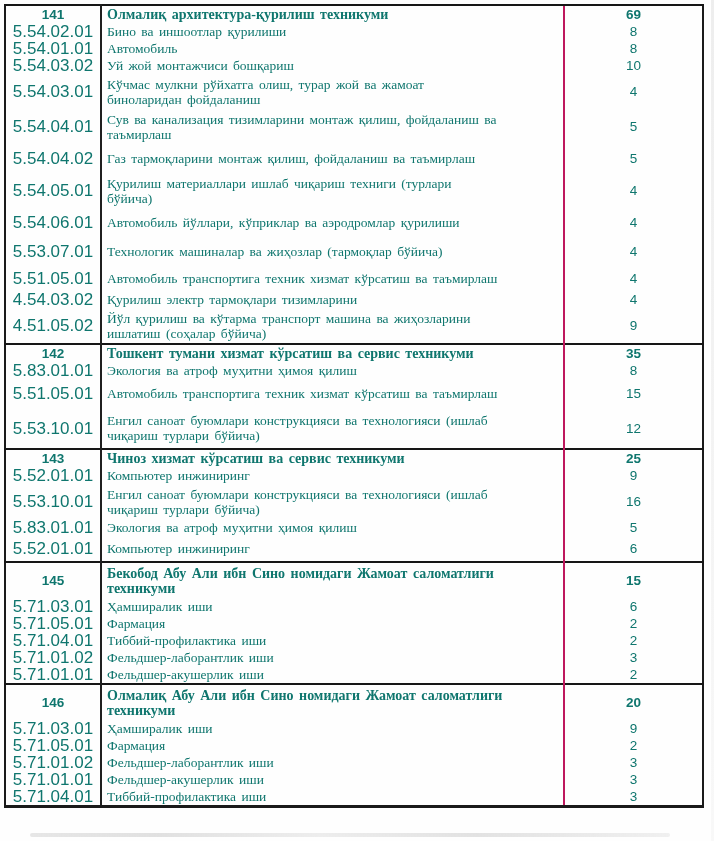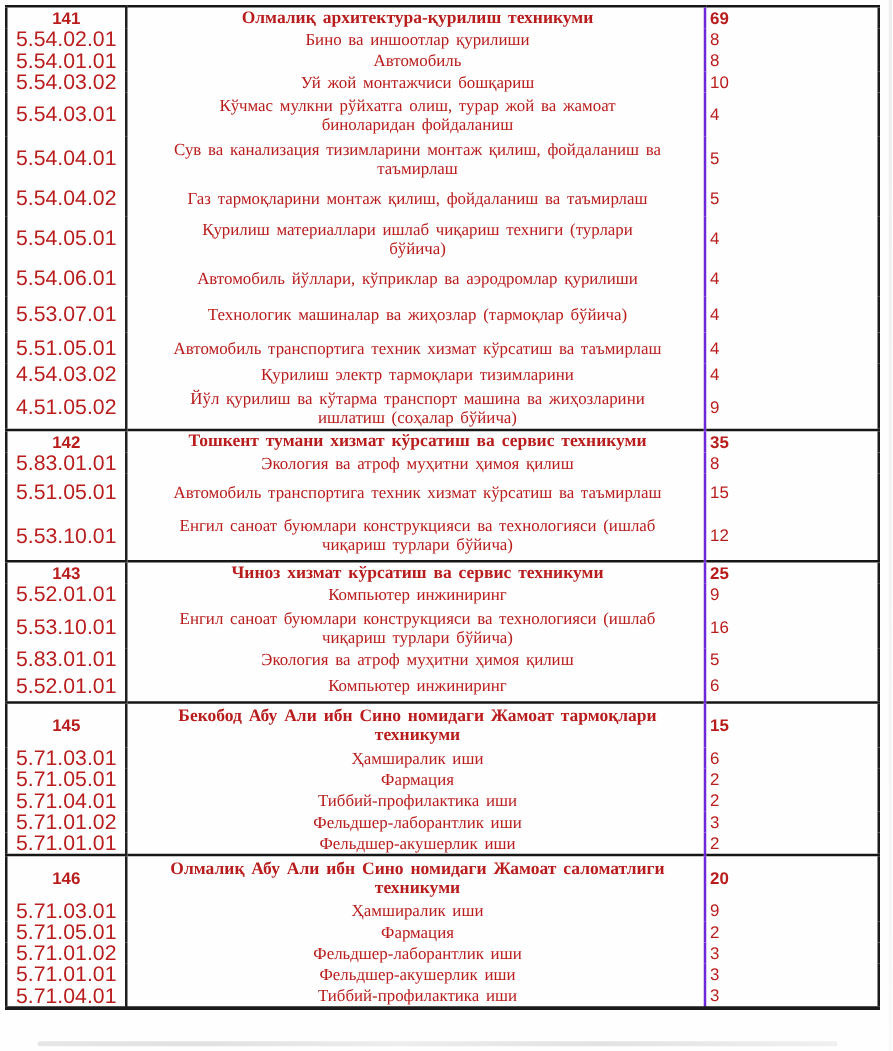--- a/index.html
+++ b/index.html
@@ -7,21 +7,21 @@
     padding: 0;
     background: #ffffff;
   }
   .page {
     position: relative;
     width: 714px;
     height: 841px;
     background: #fefefe;
     overflow: hidden;
     font-family: "Liberation Serif", "DejaVu Serif", serif;
-    color: #b91c1c;
+    color: #0f766e;
   }
   table.doc {
     position: absolute;
     left: 4px;
     top: 4px;
     width: 698px;
     border-collapse: collapse;
     table-layout: fixed;
     border: 2px solid #1a1a1a;
     border-bottom-width: 3px;
@@ -37,31 +37,31 @@
     line-height: 15px;
   }
   td.code {
     font-family: "Liberation Sans", "DejaVu Sans", sans-serif;
     font-size: 17px;
     text-align: center;
     border-right: 2px solid #1f1f1f;
   }
   td.name {
     font-size: 13.5px;
-    text-align: center;
+    text-align: left;
     white-space: pre-line;
     word-spacing: 2px;
     padding-left: 5px;
     padding-right: 2px;
   }
   td.value {
     font-family: "Liberation Sans", "DejaVu Sans", sans-serif;
     font-size: 13.5px;
-    text-align: left;
-    border-left: 2px solid #6d28d9;
+    text-align: center;
+    border-left: 2px solid #be185d;
     margin-left: 27px;
   }
   tr.hdr td { border-top: 2px solid #161616; }
   tr.hdr td.code  { font-size: 13.5px; font-weight: bold; }
   tr.hdr td.name  { font-size: 14px;  font-weight: bold; }
   tr.hdr td.value { font-weight: bold; }
 
   tr.sp-sm td { padding-top: 2.5px; padding-bottom: 2.5px; }
   tr.sp-md td { padding-top: 5px;   padding-bottom: 5px; }
   tr.sp-lg td { padding-top: 7px;   padding-bottom: 7px; }
@@ -210,21 +210,21 @@
           <td class="name">Экология ва атроф муҳитни ҳимоя қилиш</td>
           <td class="value">5</td>
         </tr>
         <tr class="sp-md">
           <td class="code">5.52.01.01</td>
           <td class="name">Компьютер инжиниринг</td>
           <td class="value">6</td>
         </tr>
         <tr class="hdr sp-sm">
           <td class="code">145</td>
-          <td class="name">Бекобод Абу Али ибн Сино номидаги Жамоат тармоқлари
+          <td class="name">Бекобод Абу Али ибн Сино номидаги Жамоат саломатлиги
 техникуми</td>
           <td class="value">15</td>
         </tr>
         <tr>
           <td class="code">5.71.03.01</td>
           <td class="name">Ҳамширалик иши</td>
           <td class="value">6</td>
         </tr>
         <tr>
           <td class="code">5.71.05.01</td>

